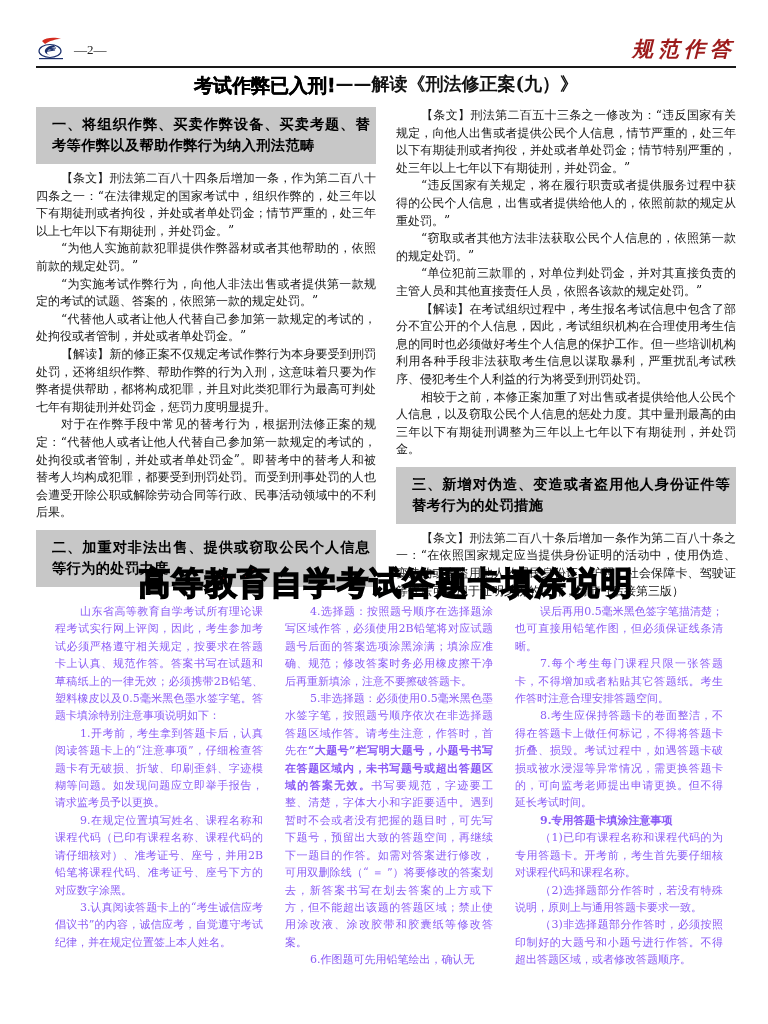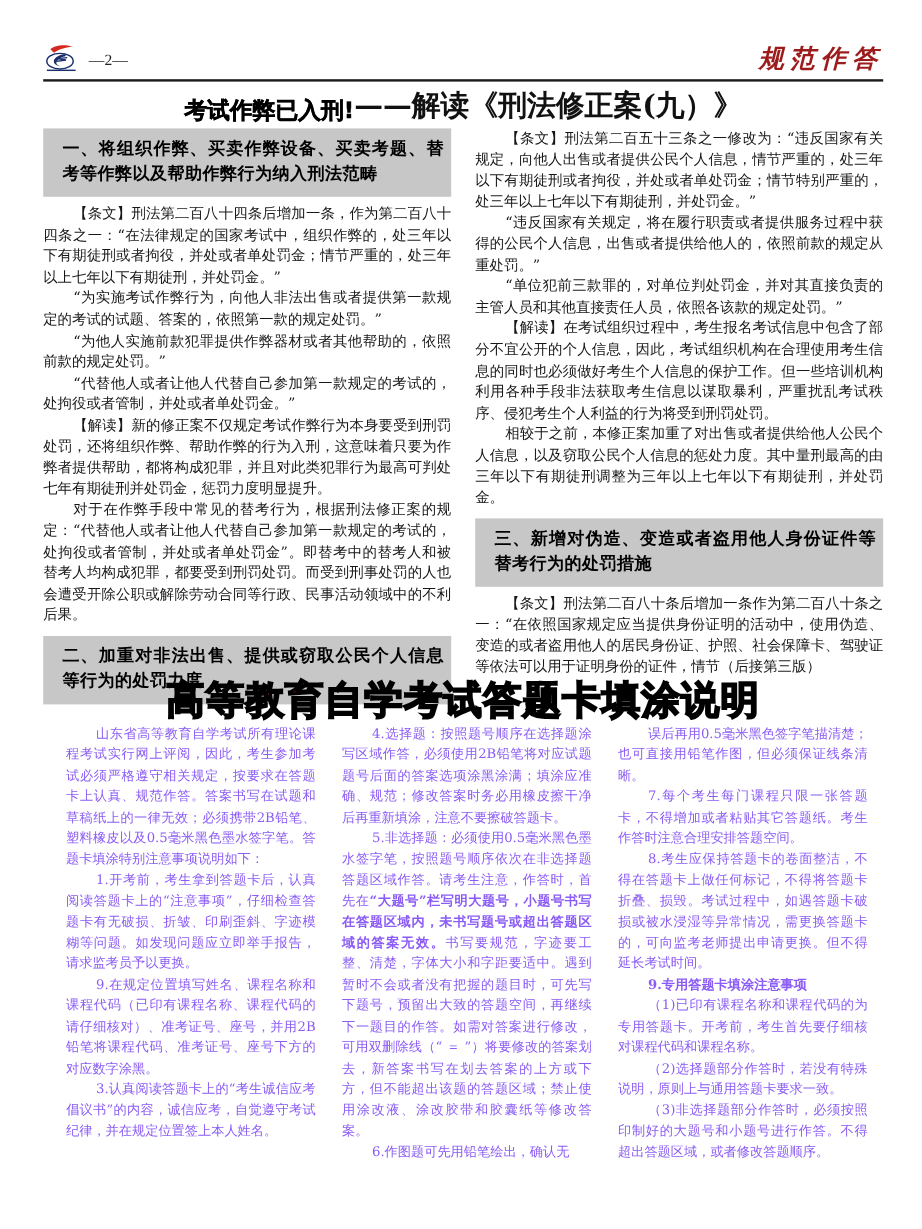--- a/index.html
+++ b/index.html
@@ -82,21 +82,21 @@
   .a1-title .main {
     font-size: 19px;
     font-weight: bold;
     letter-spacing: 0px;
     font-family: "DejaVu Sans", sans-serif;
     color: #000;
     text-align: center;
     -webkit-text-stroke: 0.4px #000;
   }
   .a1-title .sub {
-    font-size: 24px;
+    font-size: 18px;
     font-weight: bold;
     font-family: "DejaVu Serif", serif;
     color: #111;
     letter-spacing: 0px;
     vertical-align: 2px;
   }
 
   .cols-2 {
     position: absolute;
     left: 36px;
@@ -196,31 +196,32 @@
 
   <div class="a1-title">
     <span class="main">考试作弊已入刑!</span><span class="sub">——解读《刑法修正案(九）》</span>
   </div>
 
   <div class="cols-2">
 
     <div class="col-l">
       <div class="sec-head">一、将组织作弊、买卖作弊设备、买卖考题、替考等作弊以及帮助作弊行为纳入刑法范畴</div>
       <p class="body">【条文】刑法第二百八十四条后增加一条，作为第二百八十四条之一：“在法律规定的国家考试中，组织作弊的，处三年以下有期徒刑或者拘役，并处或者单处罚金；情节严重的，处三年以上七年以下有期徒刑，并处罚金。”</p>
+      <p class="body">“为他人实施前款犯罪提供作弊器材或者其他帮助的，依照前款的规定处罚。”</p>
       <p class="body">“为实施考试作弊行为，向他人非法出售或者提供第一款规定的考试的试题、答案的，依照第一款的规定处罚。”</p>
-      <p class="body">“为他人实施前款犯罪提供作弊器材或者其他帮助的，依照前款的规定处罚。”</p>
       <p class="body">“代替他人或者让他人代替自己参加第一款规定的考试的，处拘役或者管制，并处或者单处罚金。”</p>
       <p class="body">【解读】新的修正案不仅规定考试作弊行为本身要受到刑罚处罚，还将组织作弊、帮助作弊的行为入刑，这意味着只要为作弊者提供帮助，都将构成犯罪，并且对此类犯罪行为最高可判处七年有期徒刑并处罚金，惩罚力度明显提升。</p>
       <p class="body">对于在作弊手段中常见的替考行为，根据刑法修正案的规定：“代替他人或者让他人代替自己参加第一款规定的考试的，处拘役或者管制，并处或者单处罚金”。即替考中的替考人和被替考人均构成犯罪，都要受到刑罚处罚。而受到刑事处罚的人也会遭受开除公职或解除劳动合同等行政、民事活动领域中的不利后果。</p>
       <div class="sec-head" style="margin-top:8px;">二、加重对非法出售、提供或窃取公民个人信息等行为的处罚力度</div>
     </div>
 
     <div class="col-r">
       <p class="body">【条文】刑法第二百五十三条之一修改为：“违反国家有关规定，向他人出售或者提供公民个人信息，情节严重的，处三年以下有期徒刑或者拘役，并处或者单处罚金；情节特别严重的，处三年以上七年以下有期徒刑，并处罚金。”</p>
       <p class="body">“违反国家有关规定，将在履行职责或者提供服务过程中获得的公民个人信息，出售或者提供给他人的，依照前款的规定从重处罚。”</p>
+      <p class="body">“窃取或者其他方法非法获取公民个人信息的，依照第一款的规定处罚。”</p>
       <p class="body">“单位犯前三款罪的，对单位判处罚金，并对其直接负责的主管人员和其他直接责任人员，依照各该款的规定处罚。”</p>
       <p class="body">【解读】在考试组织过程中，考生报名考试信息中包含了部分不宜公开的个人信息，因此，考试组织机构在合理使用考生信息的同时也必须做好考生个人信息的保护工作。但一些培训机构利用各种手段非法获取考生信息以谋取暴利，严重扰乱考试秩序、侵犯考生个人利益的行为将受到刑罚处罚。</p>
       <p class="body">相较于之前，本修正案加重了对出售或者提供给他人公民个人信息，以及窃取公民个人信息的惩处力度。其中量刑最高的由三年以下有期徒刑调整为三年以上七年以下有期徒刑，并处罚金。</p>
       <div class="sec-head" style="margin-top:8px;">三、新增对伪造、变造或者盗用他人身份证件等替考行为的处罚措施</div>
       <p class="body">【条文】刑法第二百八十条后增加一条作为第二百八十条之一：“在依照国家规定应当提供身份证明的活动中，使用伪造、变造的或者盗用他人的居民身份证、护照、社会保障卡、驾驶证等依法可以用于证明身份的证件，情节（后接第三版）</p>
     </div>
 
   </div>
 
   <div class="a2-title">高等教育自学考试答题卡填涂说明</div>

